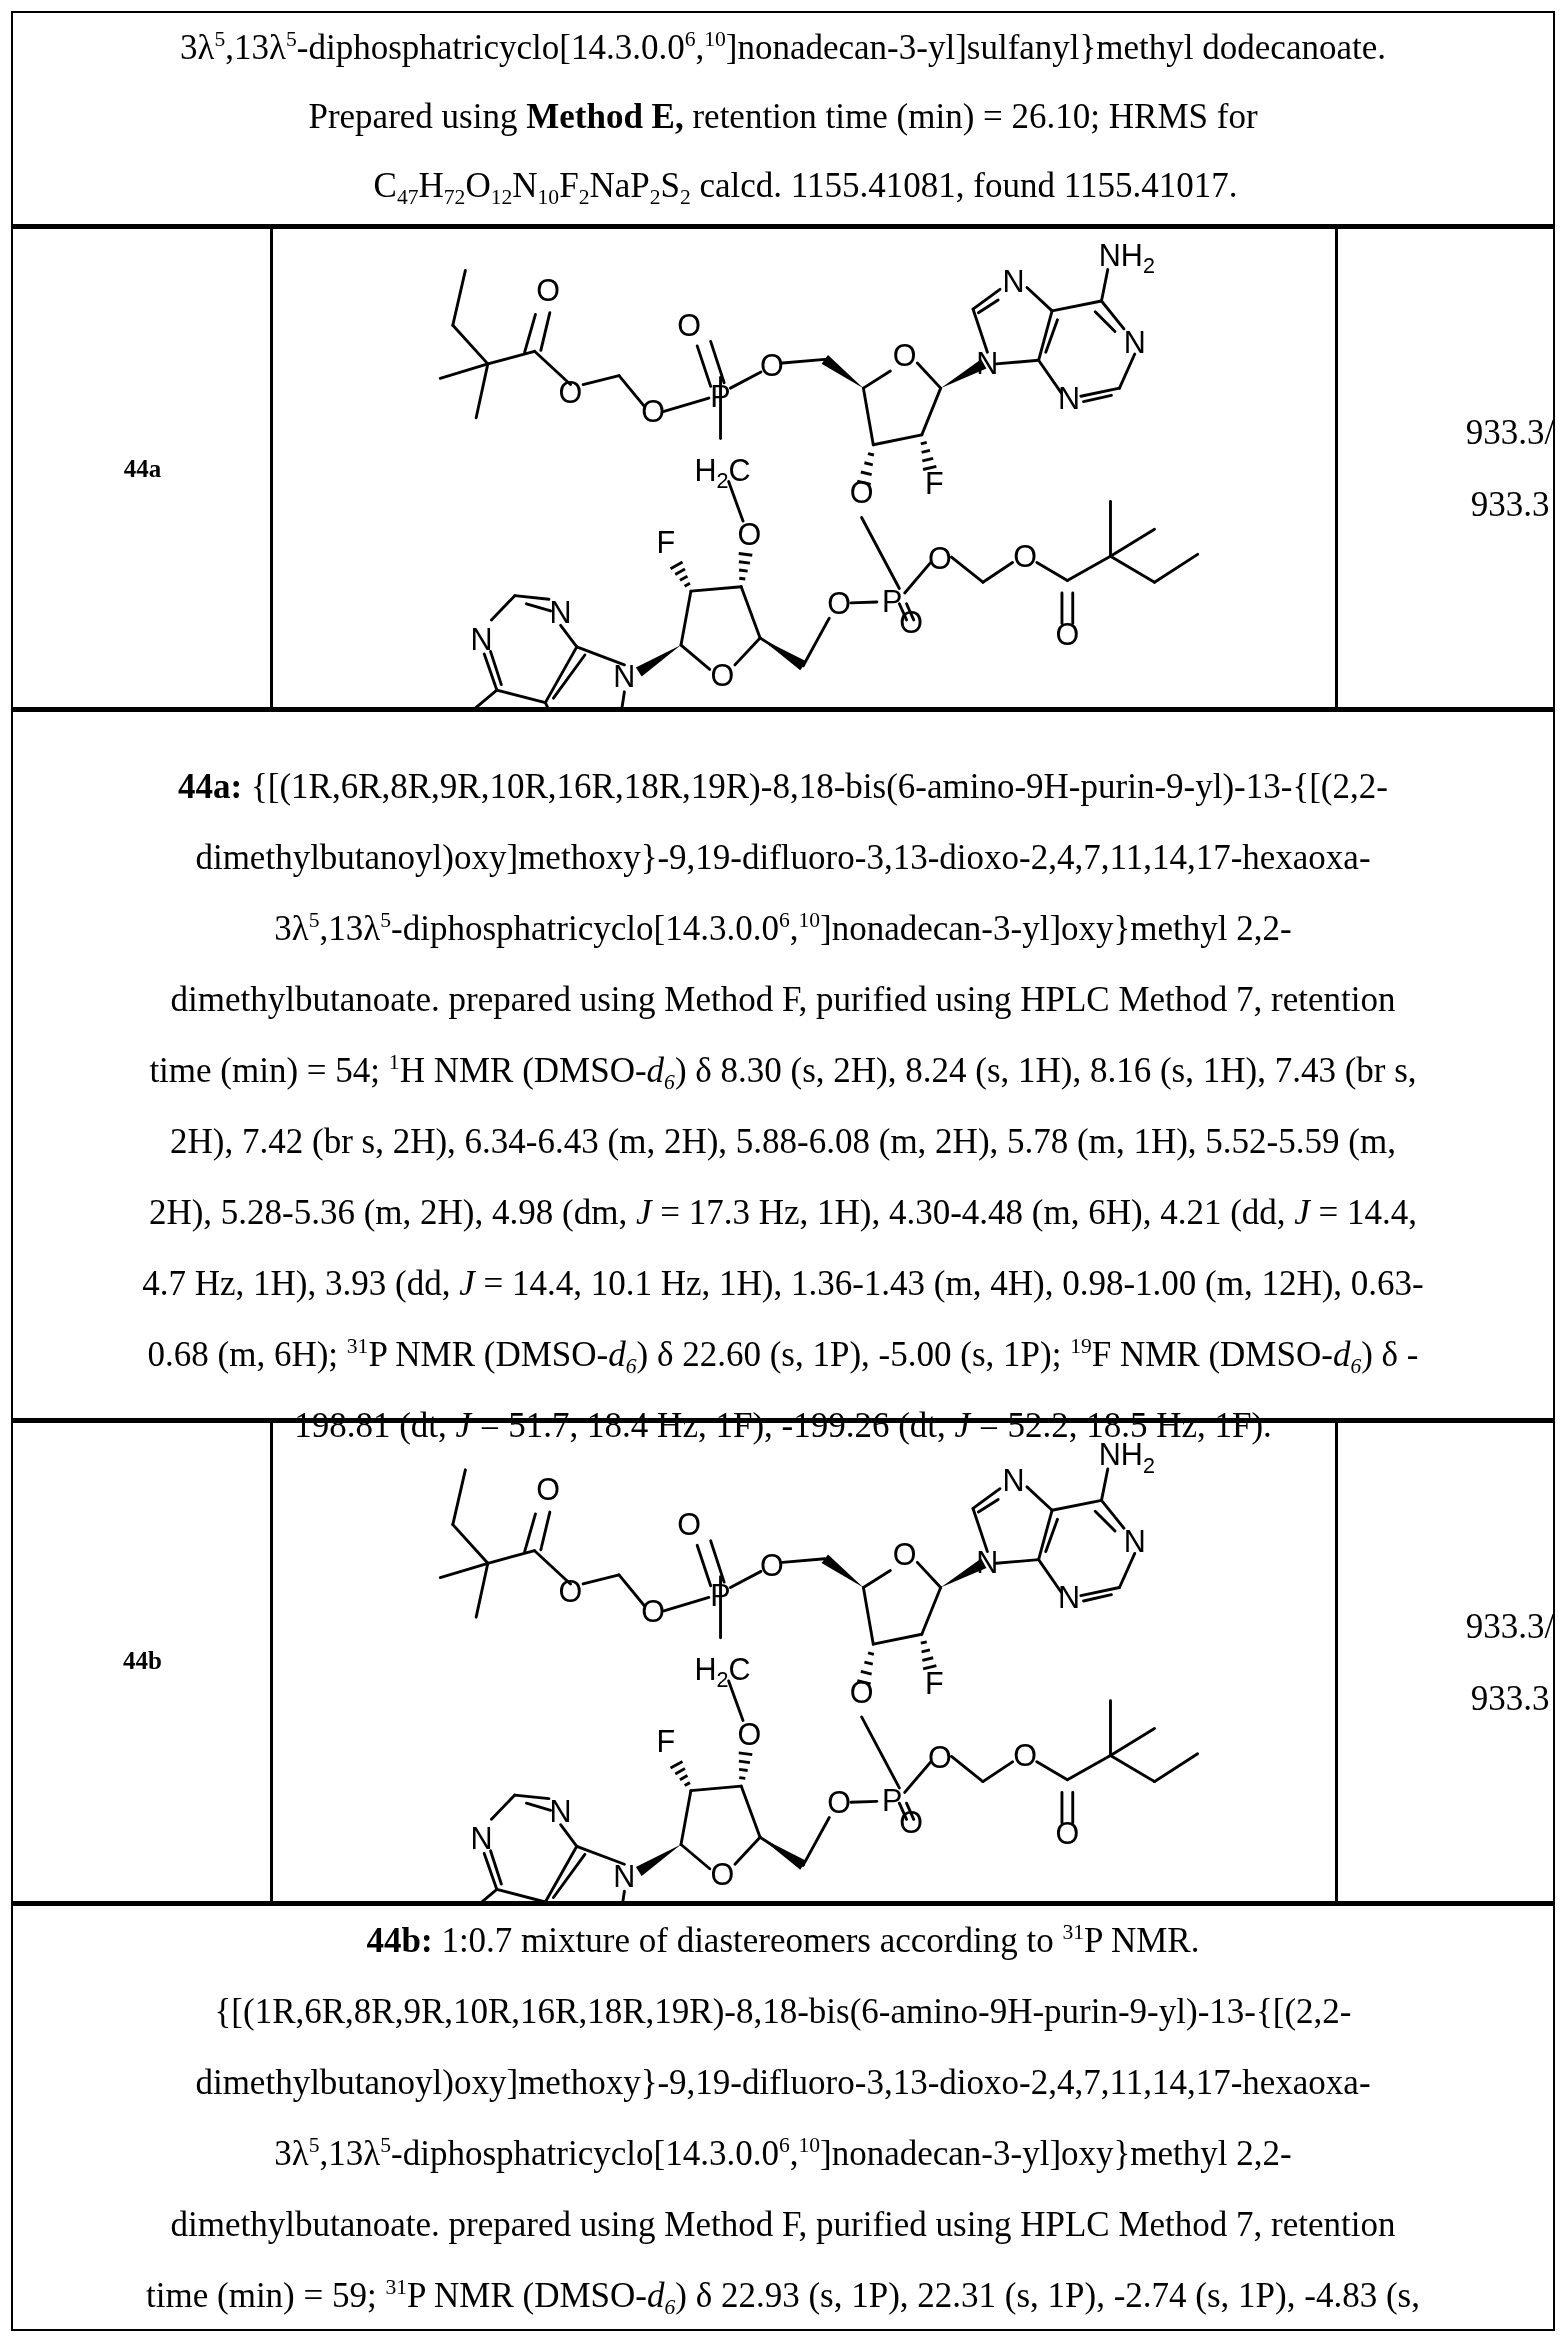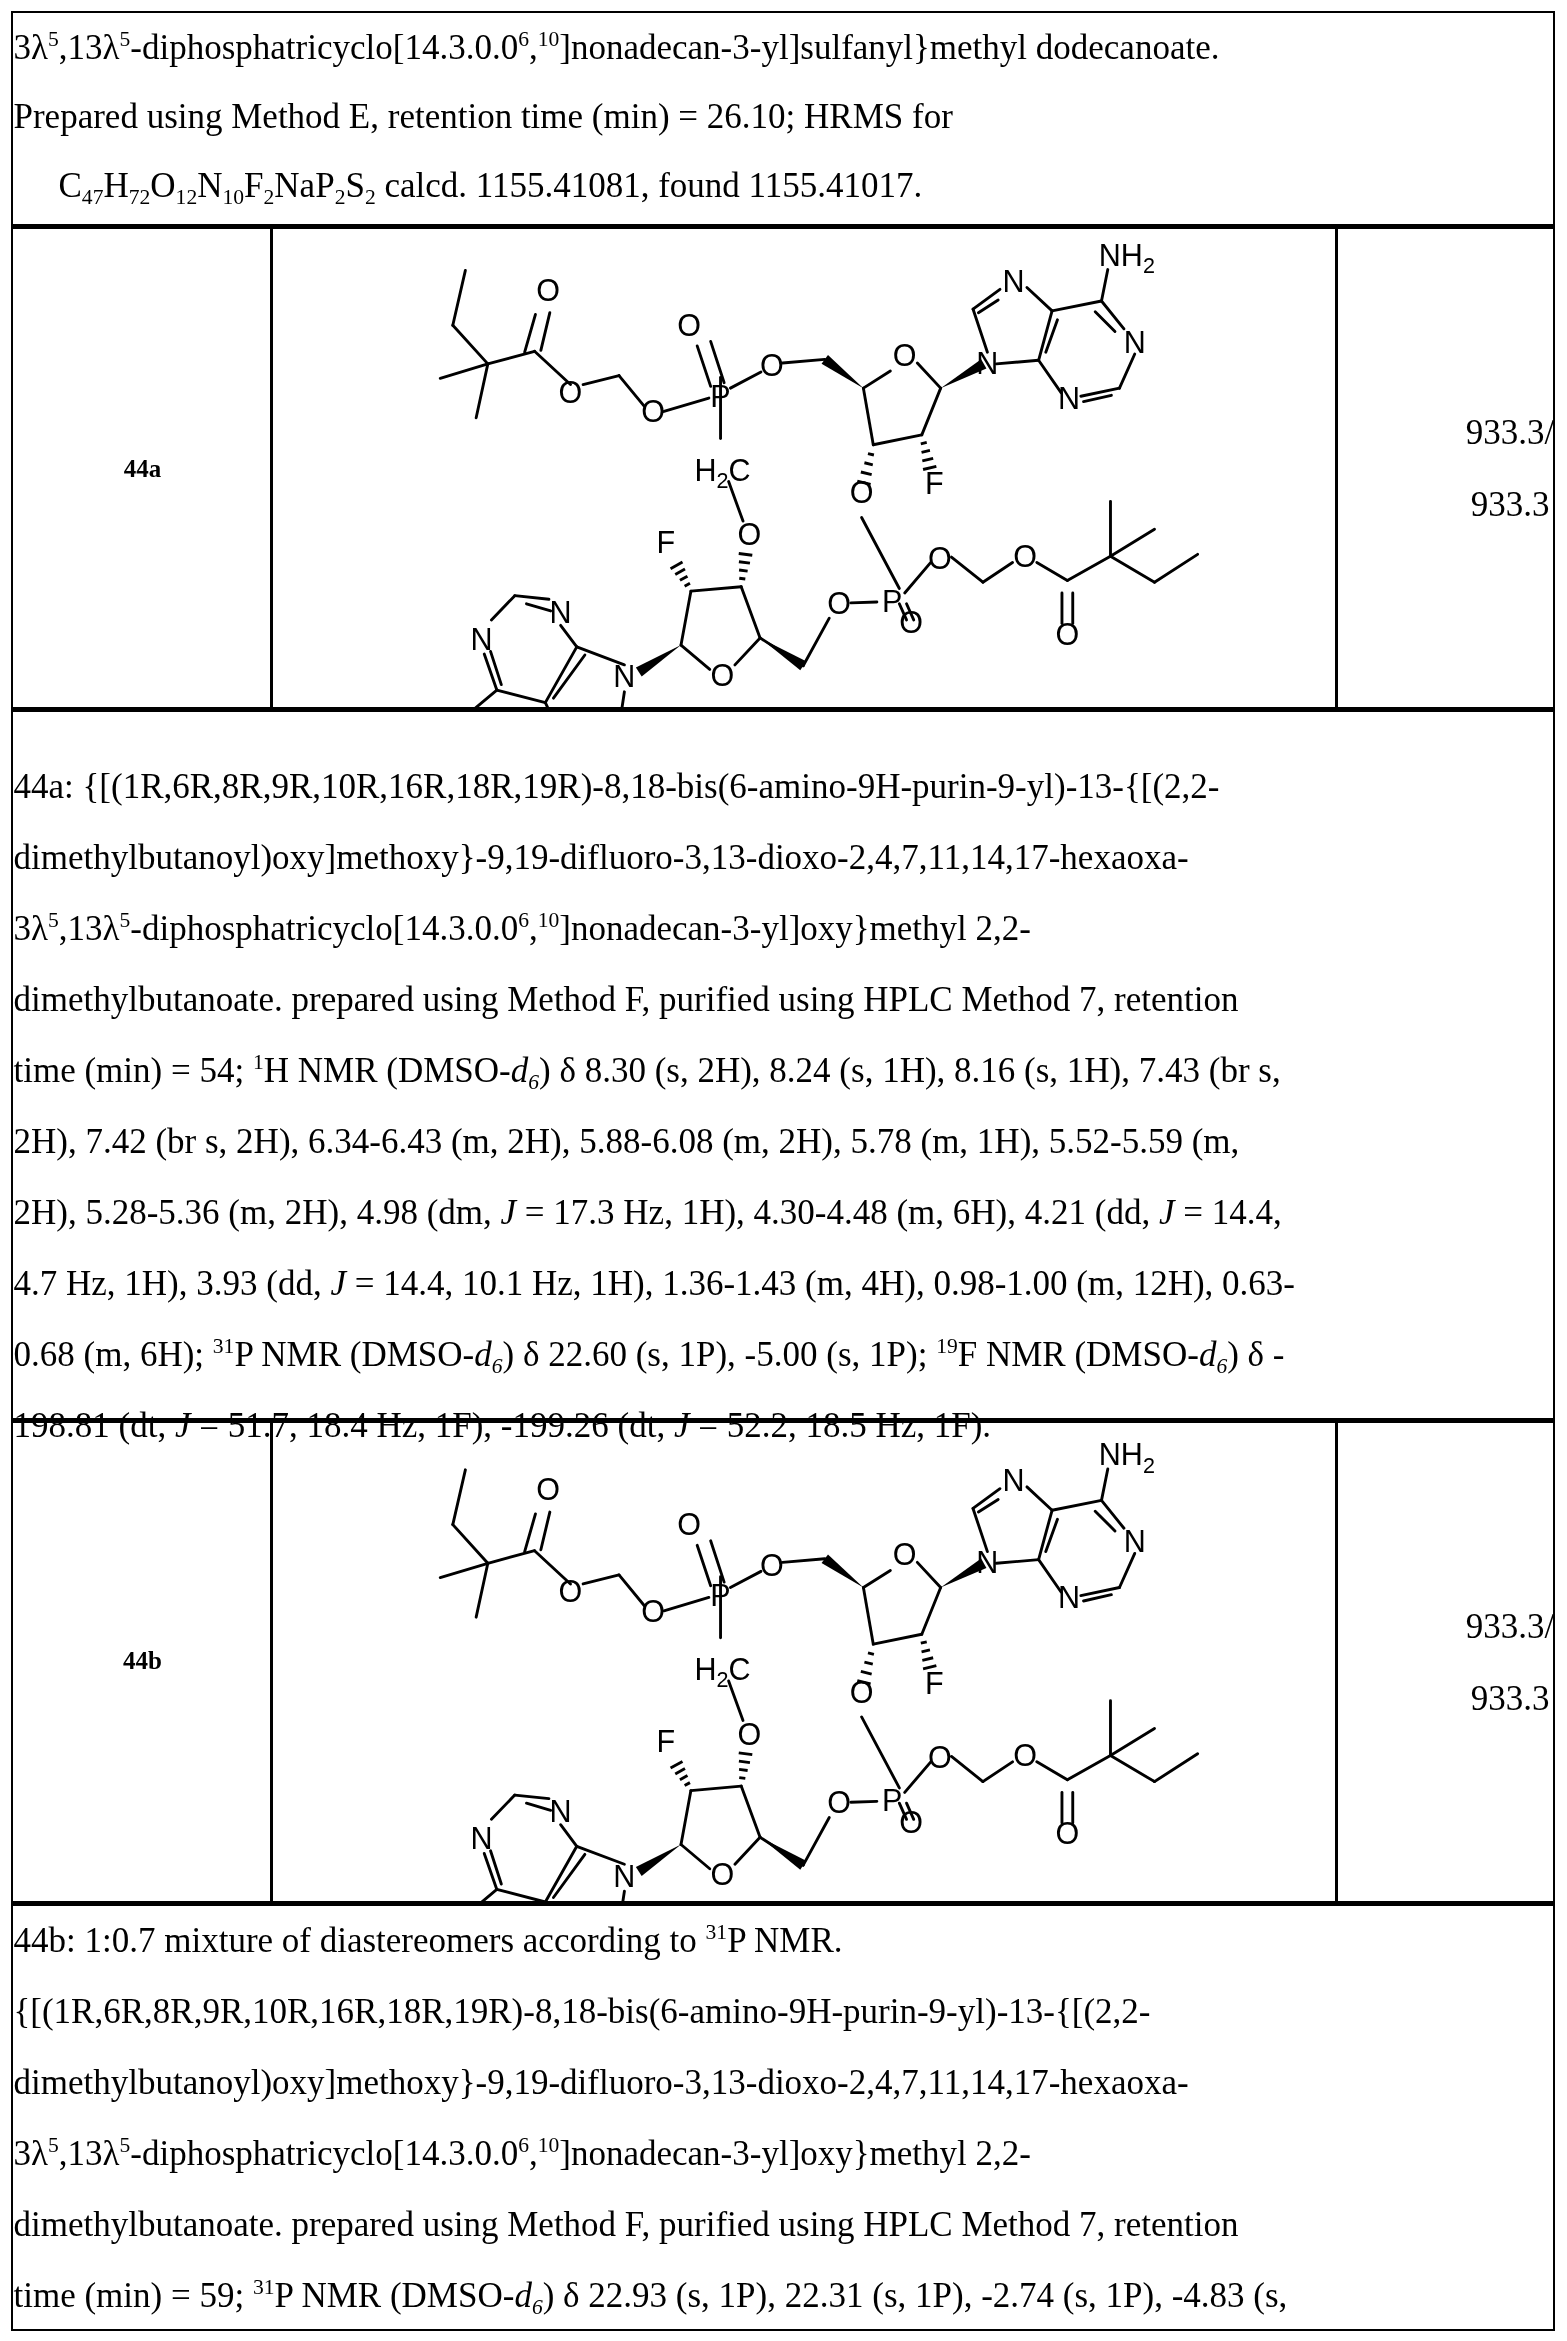--- a/index.html
+++ b/index.html
@@ -3,22 +3,22 @@
 <meta charset="utf-8">
 <style>
   html, body { margin:0; padding:0; background:#ffffff; }
   body { width:1568px; height:2342px; position:relative; overflow:hidden;
          font-family:"Liberation Serif","DejaVu Serif",serif; color:#000; }
   .tbl { position:absolute; left:10.8px; top:10.8px; width:1544px; height:2320px;
          border:2.7px solid #000; box-sizing:border-box; }
   .hline { position:absolute; left:10.8px; width:1544px; height:4.5px; background:#000; }
   .vline { position:absolute; width:2.7px; background:#000; }
   .textblock { position:absolute; left:13.5px; width:1539px; }
-  .line { height:71px; line-height:71px; text-align:left; font-size:35px; white-space:nowrap; }
-  .line b { font-weight:normal; }
+  .line { height:71px; line-height:71px; text-align:center; font-size:35px; white-space:nowrap; }
+  .line b { font-weight:bold; }
   .line i { font-style:italic; }
   .line sup { font-size:21.6px; vertical-align:13.5px; line-height:0; }
   .line sub { font-size:21.6px; vertical-align:-7.2px; line-height:0; }
   .idcell { position:absolute; left:13.5px; width:258px; display:flex; align-items:center; justify-content:center;
             font-size:25px; font-weight:bold; }
   .mscell { position:absolute; left:1403px; width:214px; display:flex; flex-direction:column;
             align-items:center; justify-content:center; font-size:35px; line-height:72px; }
   .structcell { position:absolute; left:274px; width:1062px; }
   .structcell svg { display:block; }
   svg text { font-family:"Liberation Sans","DejaVu Sans",sans-serif; font-size:34px; fill:#000; }

